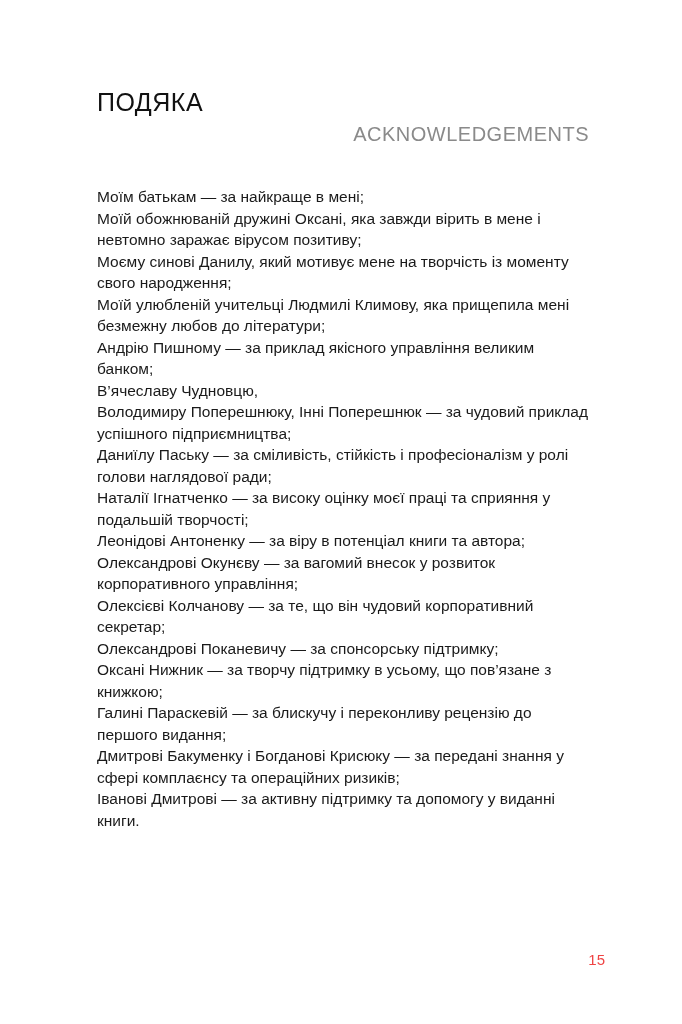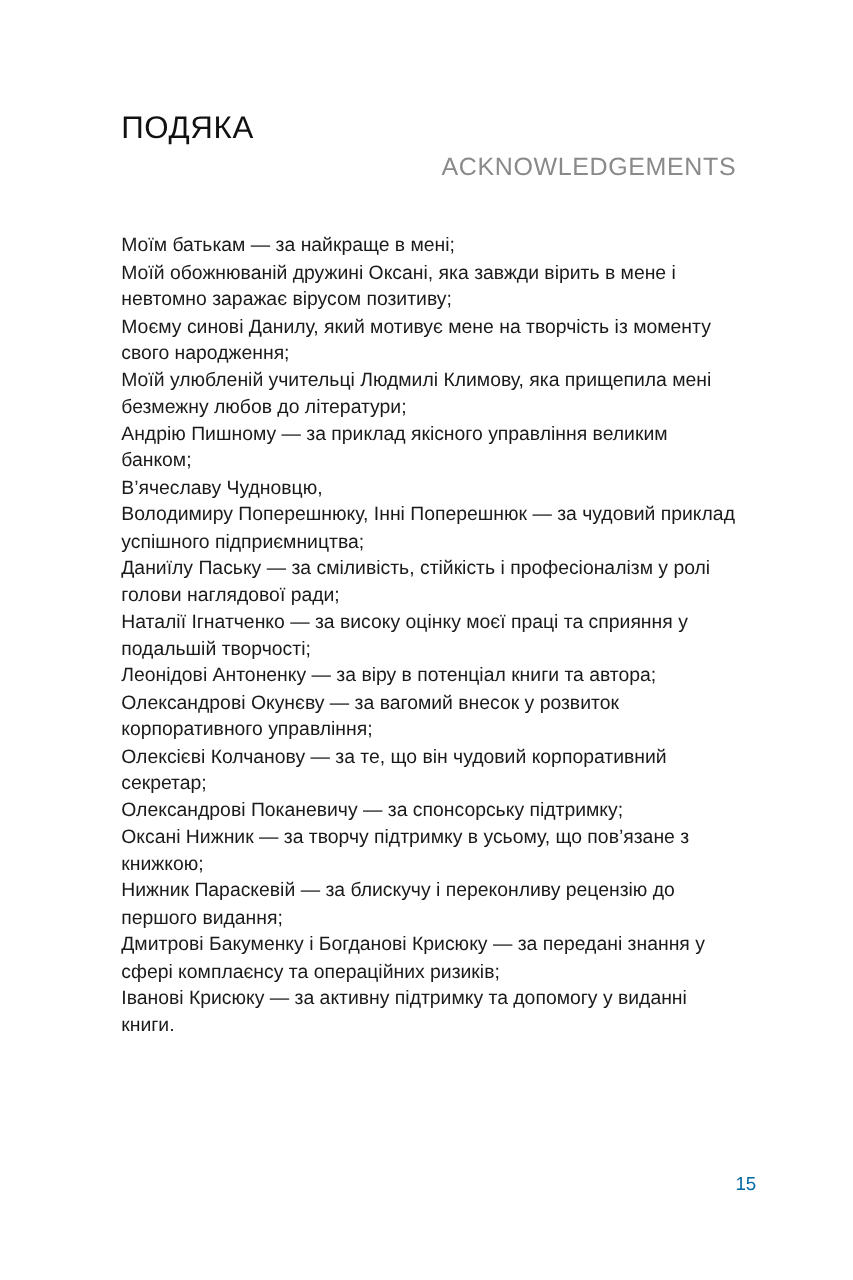--- a/index.html
+++ b/index.html
@@ -41,23 +41,23 @@
     font-size: 15.5px;
     line-height: 21.5px;
     color: #1a1a1a;
   }
   .entries p strong {
     font-weight: 400;
   }
   .page-number {
     position: absolute;
     right: 77px;
-    bottom: 68px;
+    bottom: 56px;
     font-size: 15px;
-    color: #0369a1;
+    color: #ef4444;
   }
 </style>
 </head>
 <body>
 
 <div class="page">
   <h1 class="title">ПОДЯКА</h1>
   <h2 class="subtitle">ACKNOWLEDGEMENTS</h2>
   <div class="entries">
   <p><strong>Моїм батькам</strong><span> — за найкраще в мені;</span></p>
@@ -83,21 +83,21 @@
 
   <p><strong>Олександрові Окунєву</strong><span> — за вагомий внесок у розвиток корпоративного управління;</span></p>
 
 
   <p><strong>Олексієві Колчанову</strong><span> — за те, що він чудовий корпоративний секретар;</span></p>
 
   <p><strong>Олександрові Поканевичу</strong><span> — за спонсорську підтримку;</span></p>
 
   <p><strong>Оксані Нижник</strong><span> — за творчу підтримку в усьому, що пов’язане з книжкою;</span></p>
 
-  <p><strong>Нижник Параскевій</strong><span> — за блискучу і переконливу рецензію до першого видання;</span></p>
+  <p><strong>Галині Параскевій</strong><span> — за блискучу і переконливу рецензію до першого видання;</span></p>
 
   <p><strong>Дмитрові Бакуменку і Богданові Крисюку</strong><span> — за передані знання у сфері комплаєнсу та операційних ризиків;</span></p>
 
-  <p><strong>Іванові Крисюку</strong><span> — за активну підтримку та допомогу у виданні книги.</span></p>
+  <p><strong>Іванові Дмитрові</strong><span> — за активну підтримку та допомогу у виданні книги.</span></p>
 </div>
 </div>
 
 <div class="page-number">15</div>
 
 </body></html>

